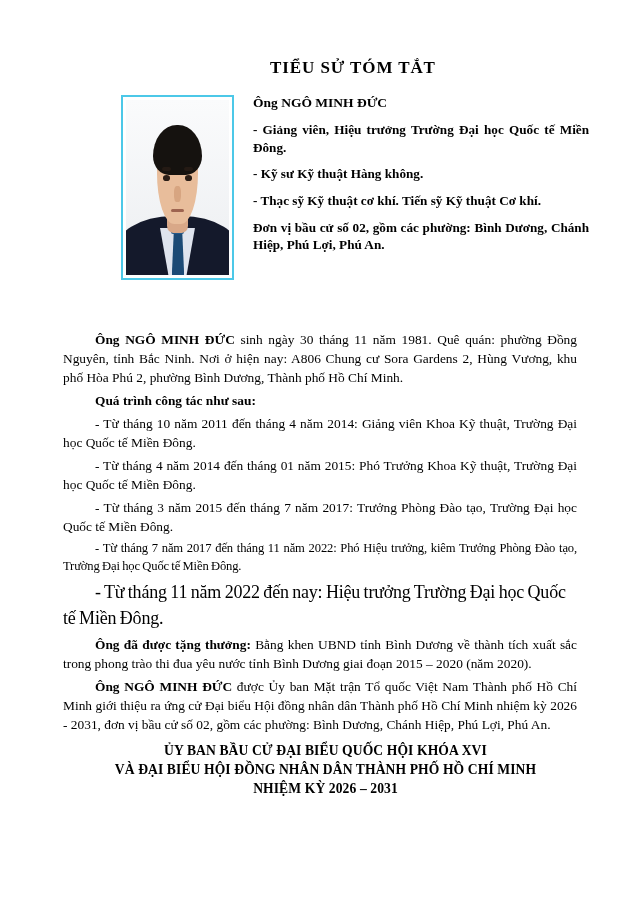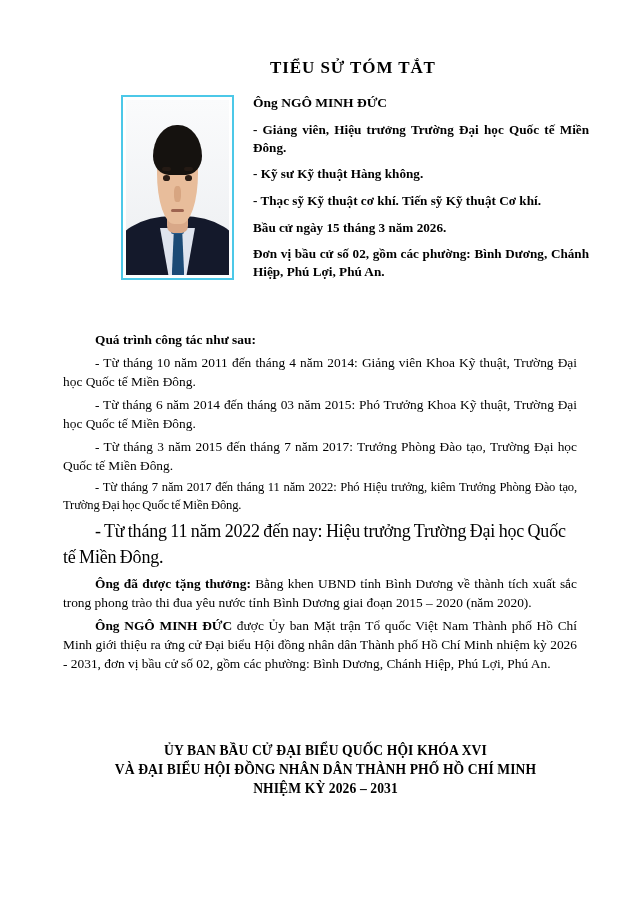--- a/index.html
+++ b/index.html
@@ -263,33 +263,33 @@
         <div class="ph-nose"></div>
         <div class="ph-mouth"></div>
       </div>
     </div>
 
     <div class="identity">
       <div class="name">Ông NGÔ MINH ĐỨC</div>
       <p>- Giảng viên, Hiệu trưởng Trường Đại học Quốc tế Miền Đông.</p>
       <p class="nojust">- Kỹ sư Kỹ thuật Hàng không.</p>
       <p class="nojust">- Thạc sỹ Kỹ thuật cơ khí. Tiến sỹ Kỹ thuật Cơ khí.</p>
-      <p class="nojust">Bầu cử ngày 15 tháng 3 năm 2026.</p>
       <p>Đơn vị bầu cử số 02, gồm các phường: Bình Dương, Chánh Hiệp, Phú Lợi, Phú An.</p>
     </div>
 
   </div>
 
   <div class="body-block">
 
+    <p><b class="lead">Ông NGÔ MINH ĐỨC</b><span> sinh ngày 30 tháng 11 năm 1981. Quê quán: phường Đồng Nguyên, tỉnh Bắc Ninh. Nơi ở hiện nay: A806 Chung cư Sora Gardens 2, Hùng Vương, khu phố Hòa Phú 2, phường Bình Dương, Thành phố Hồ Chí Minh.</span></p>
 
     <p><b class="lead">Quá trình công tác như sau:</b></p>
 
     <p>- Từ tháng 10 năm 2011 đến tháng 4 năm 2014: Giảng viên Khoa Kỹ thuật, Trường Đại học Quốc tế Miền Đông.</p>
-    <p>- Từ tháng 6 năm 2014 đến tháng 03 năm 2015: Phó Trưởng Khoa Kỹ thuật, Trường Đại học Quốc tế Miền Đông.</p>
+    <p>- Từ tháng 4 năm 2014 đến tháng 01 năm 2015: Phó Trưởng Khoa Kỹ thuật, Trường Đại học Quốc tế Miền Đông.</p>
     <p>- Từ tháng 3 năm 2015 đến tháng 7 năm 2017: Trưởng Phòng Đào tạo, Trường Đại học Quốc tế Miền Đông.</p>
     <p class="tight">- Từ tháng 7 năm 2017 đến tháng 11 năm 2022: Phó Hiệu trưởng, kiêm Trưởng Phòng Đào tạo, Trường Đại học Quốc tế Miền Đông.</p>
     <p class="onelinefit">- Từ tháng 11 năm 2022 đến nay: Hiệu trưởng Trường Đại học Quốc tế Miền Đông.</p>
 
     <p><b class="lead">Ông đã được tặng thưởng:</b><span> Bằng khen UBND tỉnh Bình Dương về thành tích xuất sắc trong phong trào thi đua yêu nước tỉnh Bình Dương giai đoạn 2015 – 2020 (năm 2020).</span></p>
 
     <p><b class="lead">Ông NGÔ MINH ĐỨC</b><span> được Ủy ban Mặt trận Tổ quốc Việt Nam Thành phố Hồ Chí Minh giới thiệu ra ứng cử Đại biểu Hội đồng nhân dân Thành phố Hồ Chí Minh nhiệm kỳ 2026 - 2031, đơn vị bầu cử số 02, gồm các phường: Bình Dương, Chánh Hiệp, Phú Lợi, Phú An.</span></p>
 
   </div>
 

